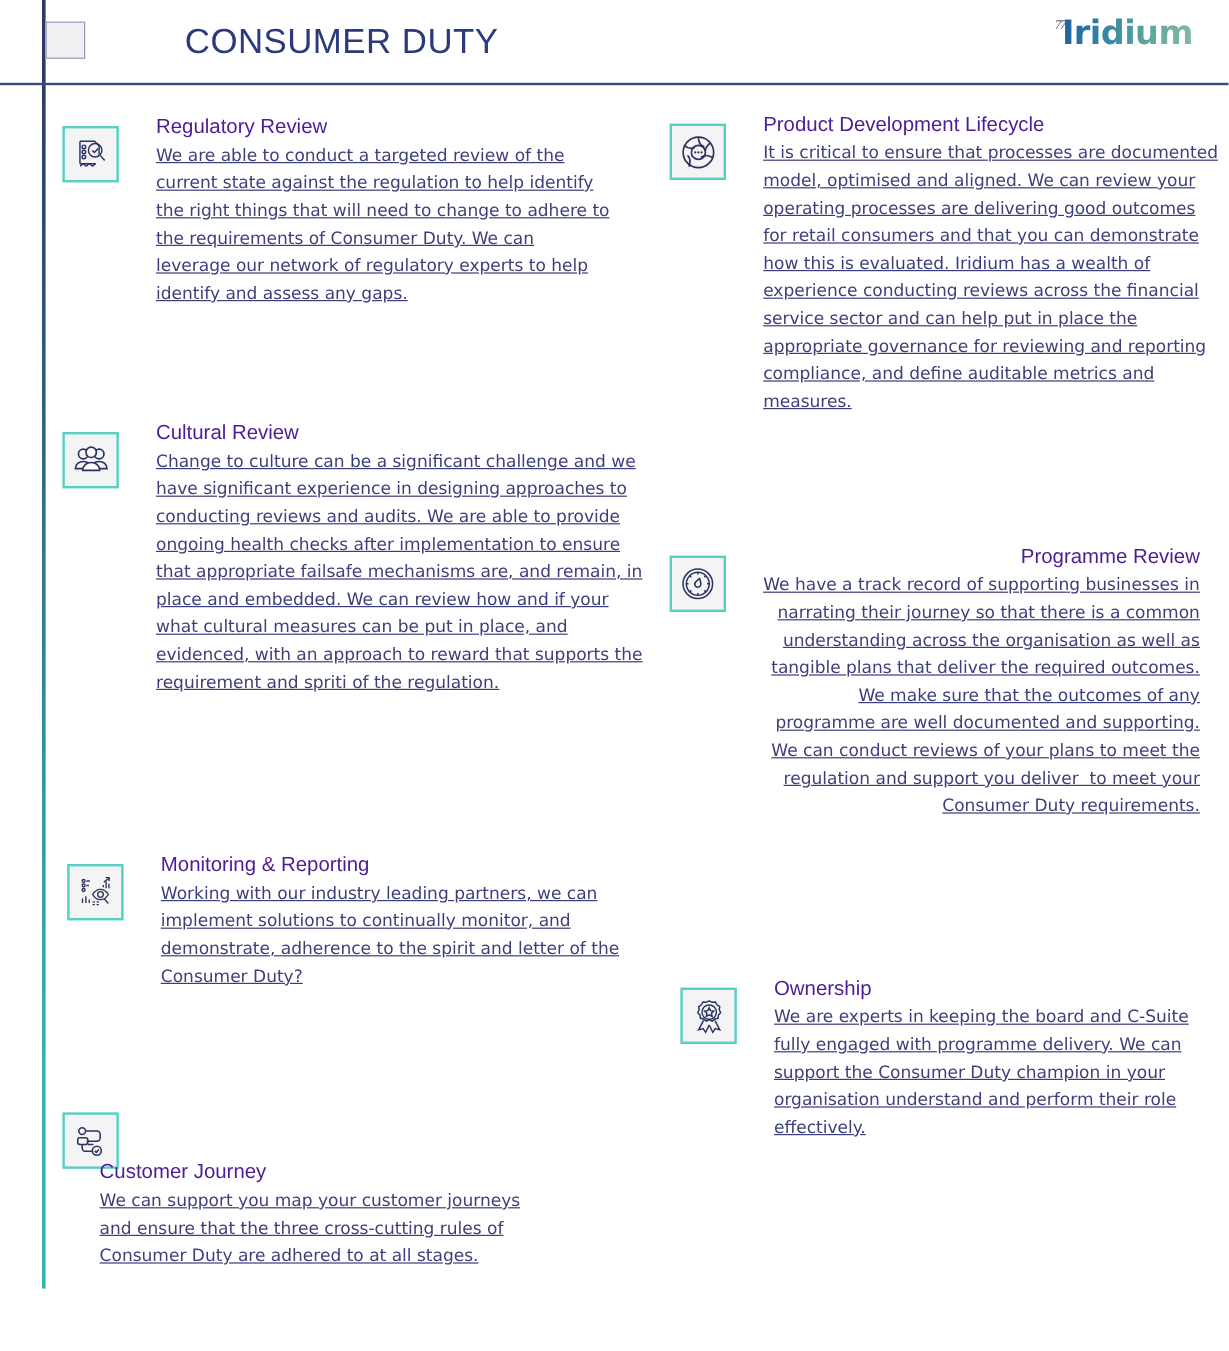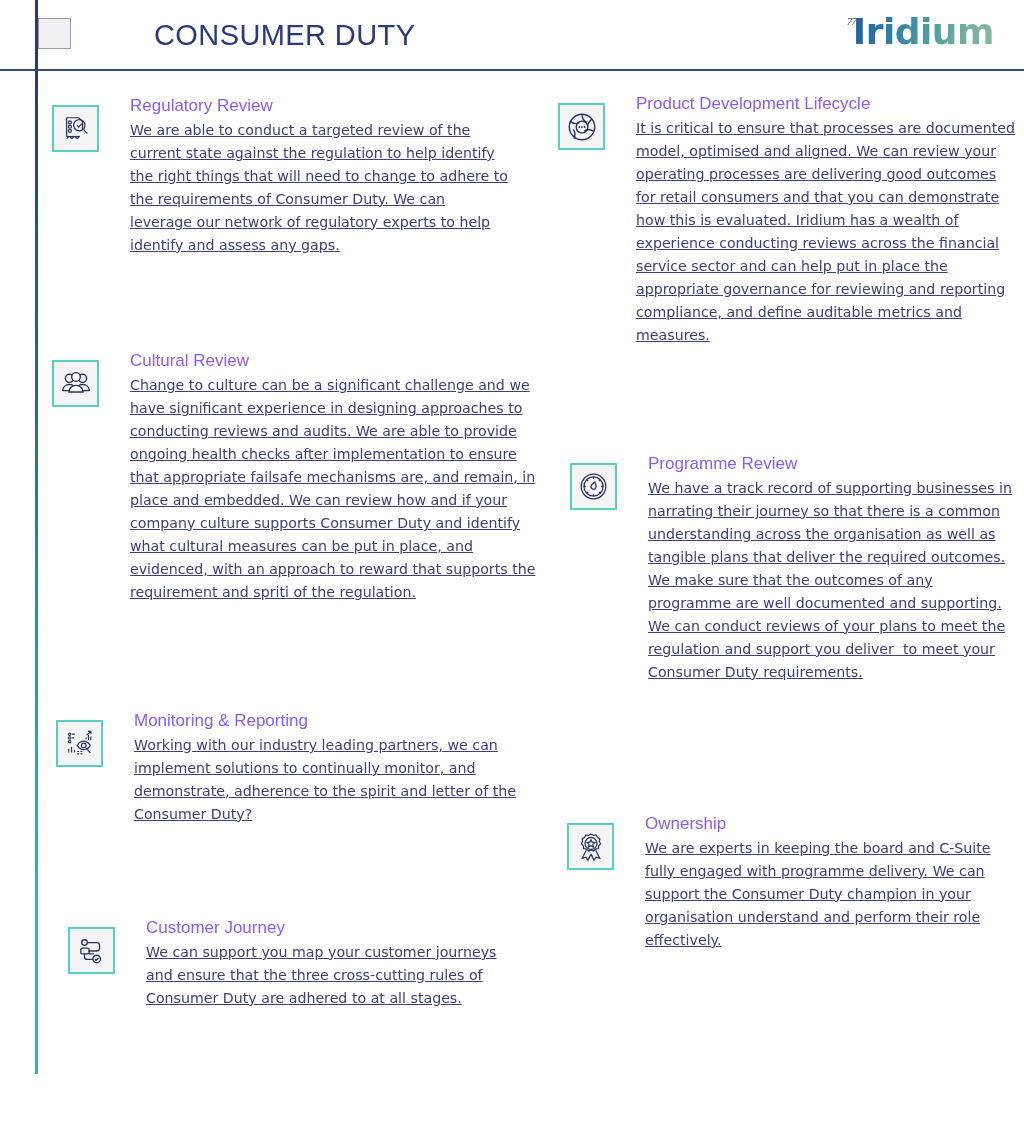--- a/index.html
+++ b/index.html
@@ -74,21 +74,21 @@
     font-size: 11px;
     color: #4a5a77;
     line-height: 1;
     margin-top: 2px;
     margin-right: -3px;
     font-family: "Liberation Serif", serif;
     font-style: italic;
     letter-spacing: -1px;
   }
   .logo-word {
-    font-size: 36px;
+    font-size: 28px;
     font-weight: bold;
     line-height: 1;
     letter-spacing: -0.5px;
     background: linear-gradient(100deg, #1e5f9e 0%, #2f7fa6 28%, #4d9e9e 55%, #6fae9f 78%, #86b9a4 100%);
     -webkit-background-clip: text;
     background-clip: text;
     color: transparent;
     font-family: "DejaVu Sans", sans-serif;
   }
 
@@ -120,21 +120,21 @@
   }
   .icon-box svg { display: block; }
 
   .block-text {
     margin-left: 31px;
     margin-top: -8px;
   }
 
   .block-title {
     font-size: 17px;
-    color: #8b5cf6;
+    color: #4c1d95;
     font-family: "Liberation Sans", sans-serif;
     font-weight: 400;
     line-height: 1.35;
     margin: 0 0 1px 0;
     white-space: nowrap;
   }
 
   .block-body {
     font-size: 14.2px;
     color: #3c3f7a;
@@ -203,21 +203,20 @@
       </div>
       <div class="block-text">
         <div class="block-title">Cultural Review</div>
         <div class="block-body">
           <span class="ln">Change to culture can be a significant challenge and we</span>
           <span class="ln">have significant experience in designing approaches to</span>
           <span class="ln">conducting reviews and audits. We are able to provide</span>
           <span class="ln">ongoing health checks after implementation to ensure</span>
           <span class="ln">that appropriate failsafe mechanisms are, and remain, in</span>
           <span class="ln">place and embedded. We can review how and if your</span>
-          <span class="ln">company culture supports Consumer Duty and identify</span>
           <span class="ln">what cultural measures can be put in place, and</span>
           <span class="ln">evidenced, with an approach to reward that supports the</span>
           <span class="ln">requirement and spriti of the regulation.</span>
         </div>
       </div>
     </div>
 
     <div class="block" style="top:718px;left:4px;">
       <div class="icon-box">
         <svg width="30" height="30" viewBox="0 0 32 32" fill="none" stroke="#2b3260" stroke-width="1.2">
@@ -239,21 +238,21 @@
         <div class="block-title">Monitoring &amp; Reporting</div>
         <div class="block-body">
           <span class="ln">Working with our industry leading partners, we can</span>
           <span class="ln">implement solutions to continually monitor, and</span>
           <span class="ln">demonstrate, adherence to the spirit and letter of the</span>
           <span class="ln">Consumer Duty?</span>
         </div>
       </div>
     </div>
 
-    <div class="block" style="top:925px;left:16px;">
+    <div class="block" style="top:925px;left:0;flex-direction:column;">
       <div class="icon-box">
         <svg width="30" height="30" viewBox="0 0 32 32" fill="none" stroke="#2b3260" stroke-width="1.4">
           <circle cx="8" cy="7" r="3"></circle>
           <path d="M11.5 7H21a3 3 0 0 1 3 3v3a3 3 0 0 1-3 3h-9"></path>
           <rect x="4" y="13" width="9" height="6" rx="2"></rect>
           <path d="M13 19h5"></path>
           <path d="M8 19v3a3 3 0 0 0 3 3h4"></path>
           <circle cx="21" cy="24.5" r="4"></circle>
           <path d="M19.2 24.6l1.3 1.3 2.4-2.6"></path>
           <path d="M15 25h2"></path>
@@ -298,21 +297,21 @@
           <span class="ln">how this is evaluated. Iridium has a wealth of</span>
           <span class="ln">experience conducting reviews across the financial</span>
           <span class="ln">service sector and can help put in place the</span>
           <span class="ln">appropriate governance for reviewing and reporting</span>
           <span class="ln">compliance, and define auditable metrics and</span>
           <span class="ln">measures.</span>
         </div>
       </div>
     </div>
 
-    <div class="block" style="top:461px;left:12px;">
+    <div class="block" style="top:461px;left:0;text-align:right;">
       <div class="icon-box">
         <svg width="31" height="31" viewBox="0 0 34 34" fill="none" stroke="#2b3260" stroke-width="1.4">
           <circle cx="17" cy="17" r="13.5"></circle>
           <circle cx="17" cy="17" r="10.5"></circle>
           <path d="M17 6.5v2M17 25.5v2M6.5 17h2M25.5 17h2"></path>
           <path d="M9.6 9.6l1.4 1.4M23 23l1.4 1.4M24.4 9.6L23 11M11 23l-1.4 1.4"></path>
           <path d="M18.6 12.2c1.4 3.6 1.6 5.6 0.6 6.9a2.8 2.8 0 0 1-4.5-3.3c0.7-1.1 2-2.3 3.9-3.6z"></path>
         </svg>
       </div>
       <div class="block-text">

